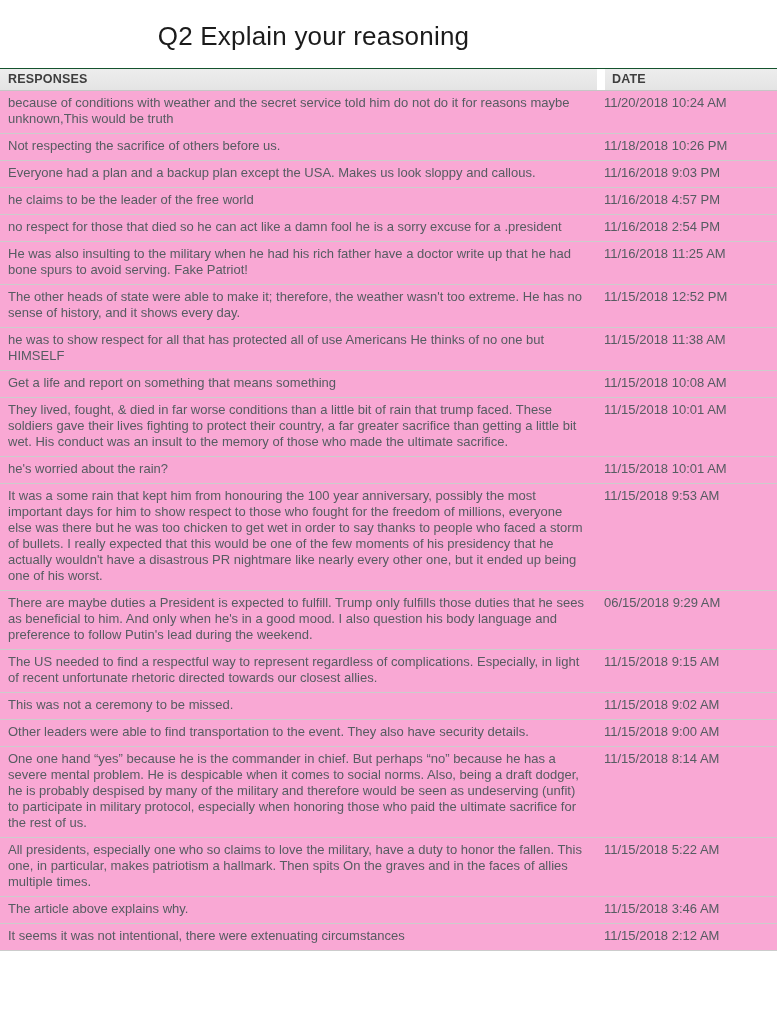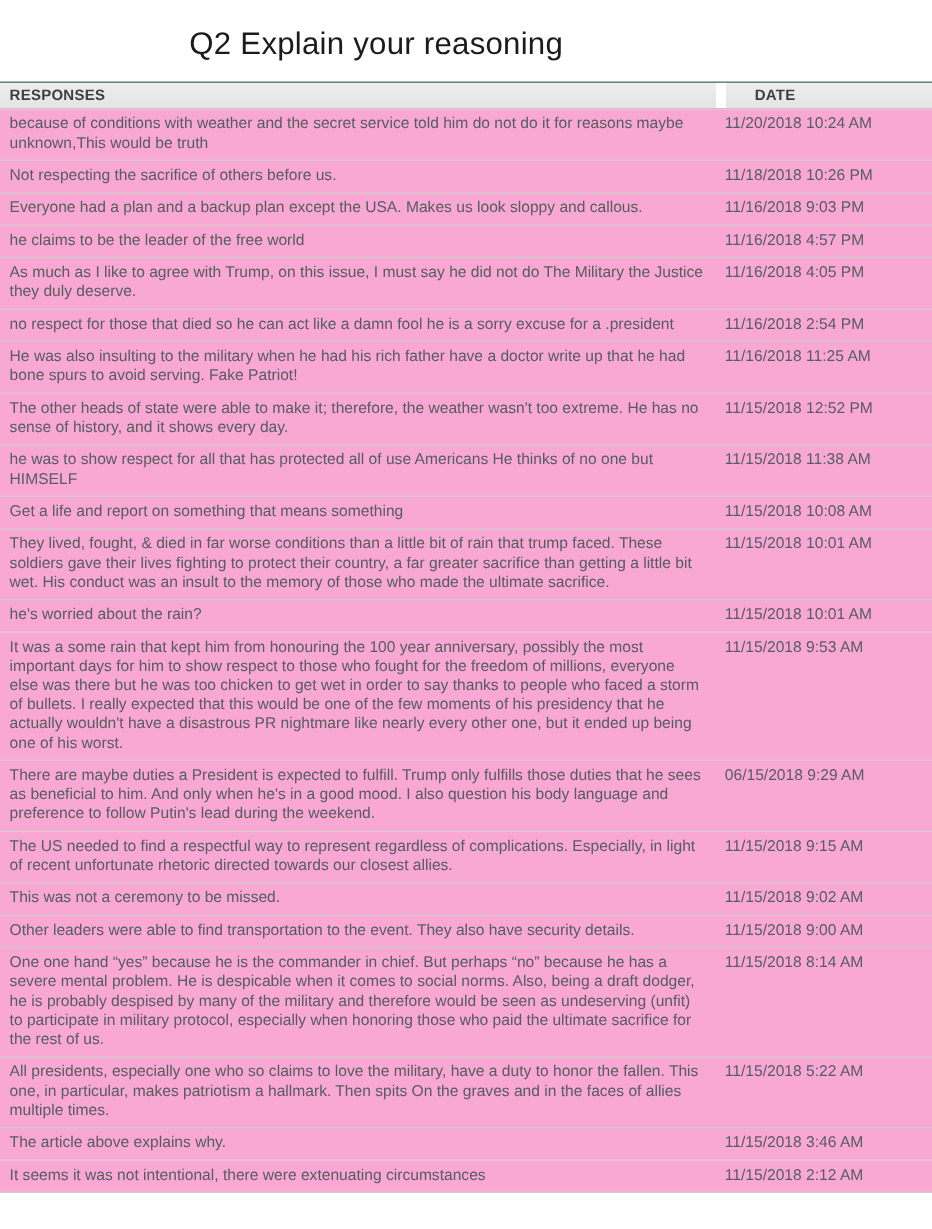--- a/index.html
+++ b/index.html
@@ -44,21 +44,21 @@
   .th-resp {
     flex: 0 0 597px;
     padding-left: 8px;
   }
   .th-gap {
     flex: 0 0 8px;
     background: #ffffff;
   }
   .th-date {
     flex: 1 1 auto;
-    padding-left: 24px;
+    padding-left: 7px;
   }
   .row {
     display: flex;
     border-bottom: 1px solid #cccccc;
     background: #f9a8d4;
   }
   .cell-resp {
     flex: 0 0 597px;
     padding: 4px 10px 6px 8px;
     font-size: 13px;
@@ -103,24 +103,20 @@
   <div class="row">
     <div class="cell-resp">Everyone had a plan and a backup plan except the USA. Makes us look sloppy and callous.</div>
     <div class="cell-date">11/16/2018 9:03 PM</div>
   </div>
 
   <div class="row">
     <div class="cell-resp">he claims to be the leader of the free world</div>
     <div class="cell-date">11/16/2018 4:57 PM</div>
   </div>
 
-  <div class="row">
-    <div class="cell-resp">As much as I like to agree with Trump, on this issue, I must say he did not do The Military the Justice they duly deserve.</div>
-    <div class="cell-date">11/16/2018 4:05 PM</div>
-  </div>
 
   <div class="row">
     <div class="cell-resp">no respect for those that died so he can act like a damn fool he is a sorry excuse for a .president</div>
     <div class="cell-date">11/16/2018 2:54 PM</div>
   </div>
 
   <div class="row">
     <div class="cell-resp">He was also insulting to the military when he had his rich father have a doctor write up that he had bone spurs to avoid serving. Fake Patriot!</div>
     <div class="cell-date">11/16/2018 11:25 AM</div>
   </div>

